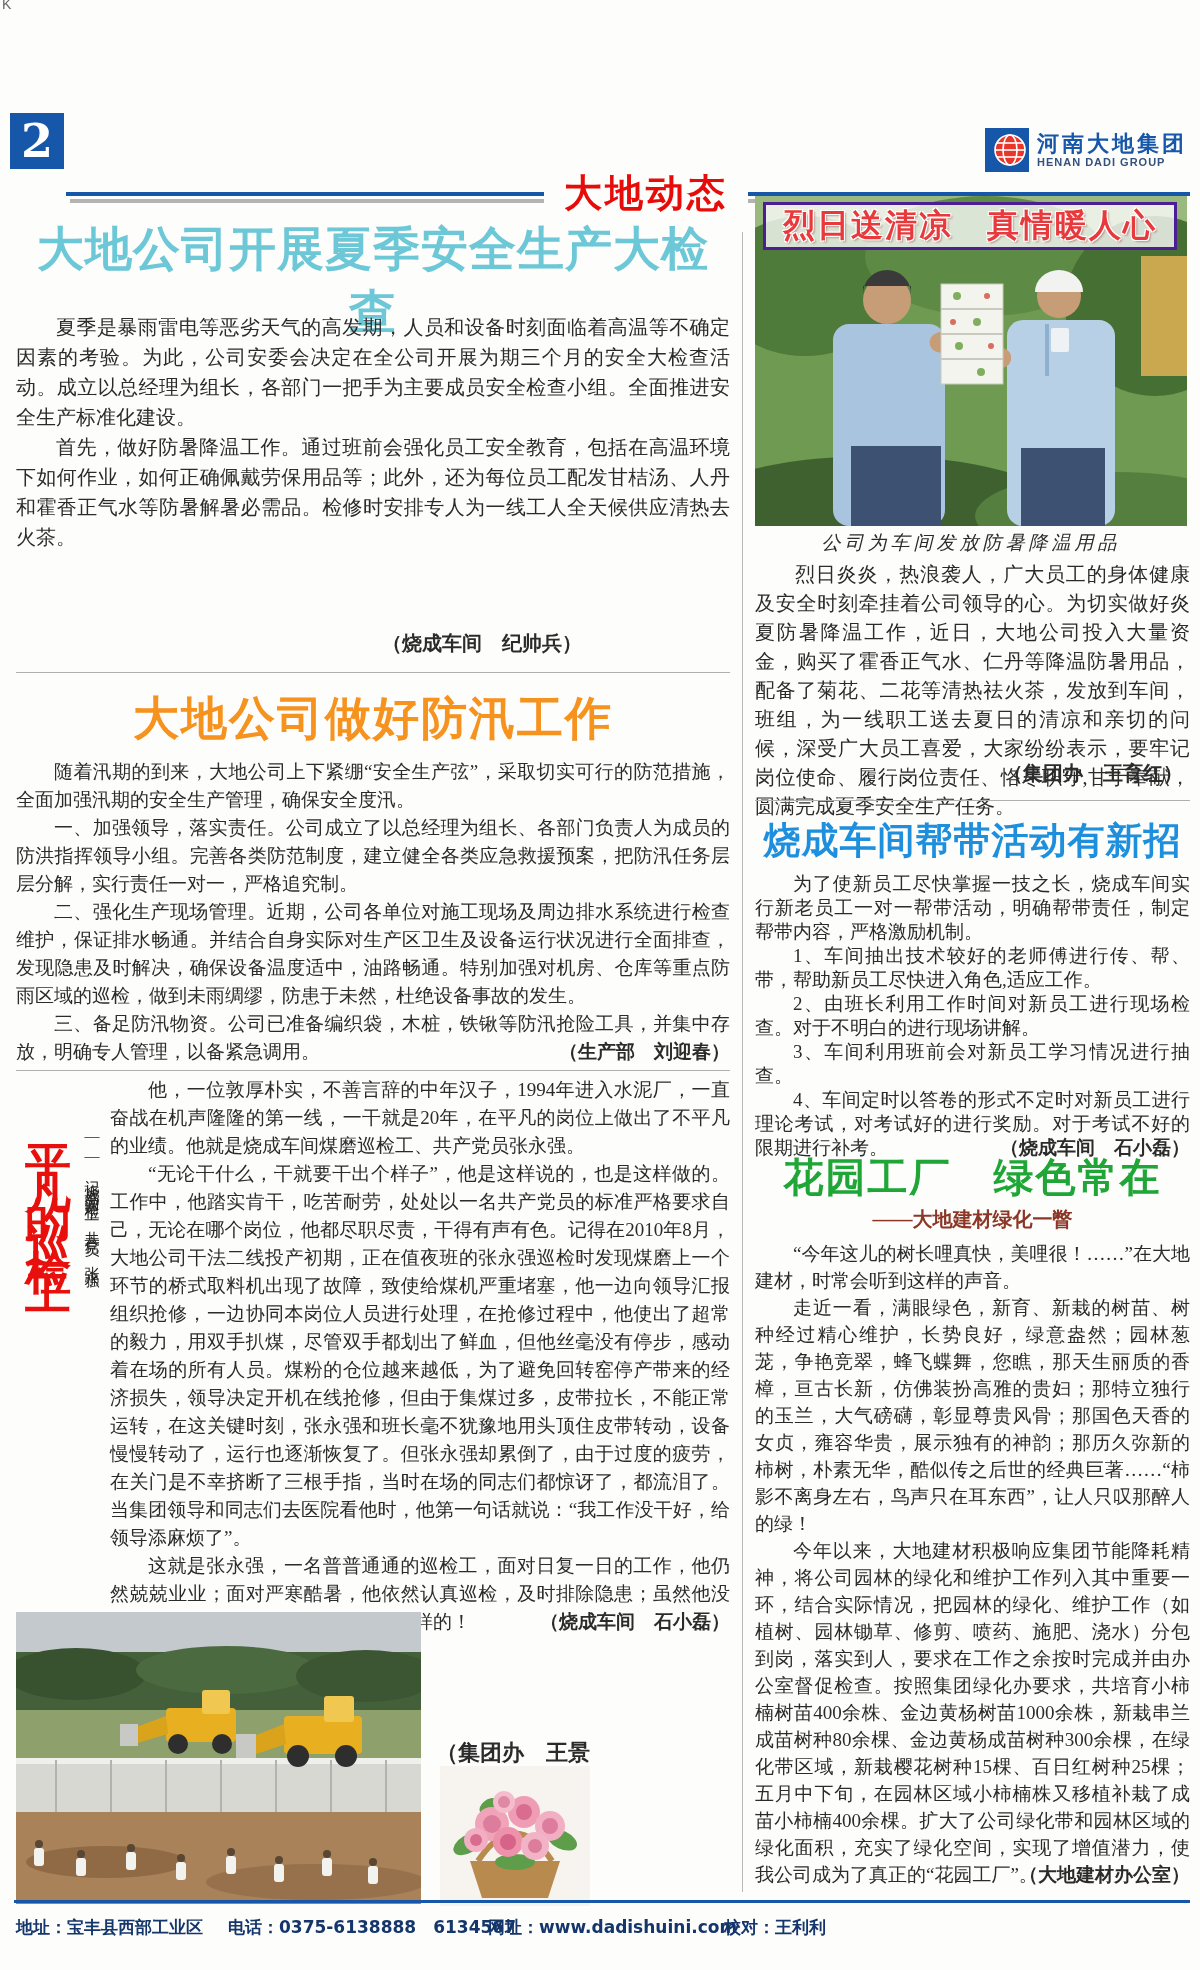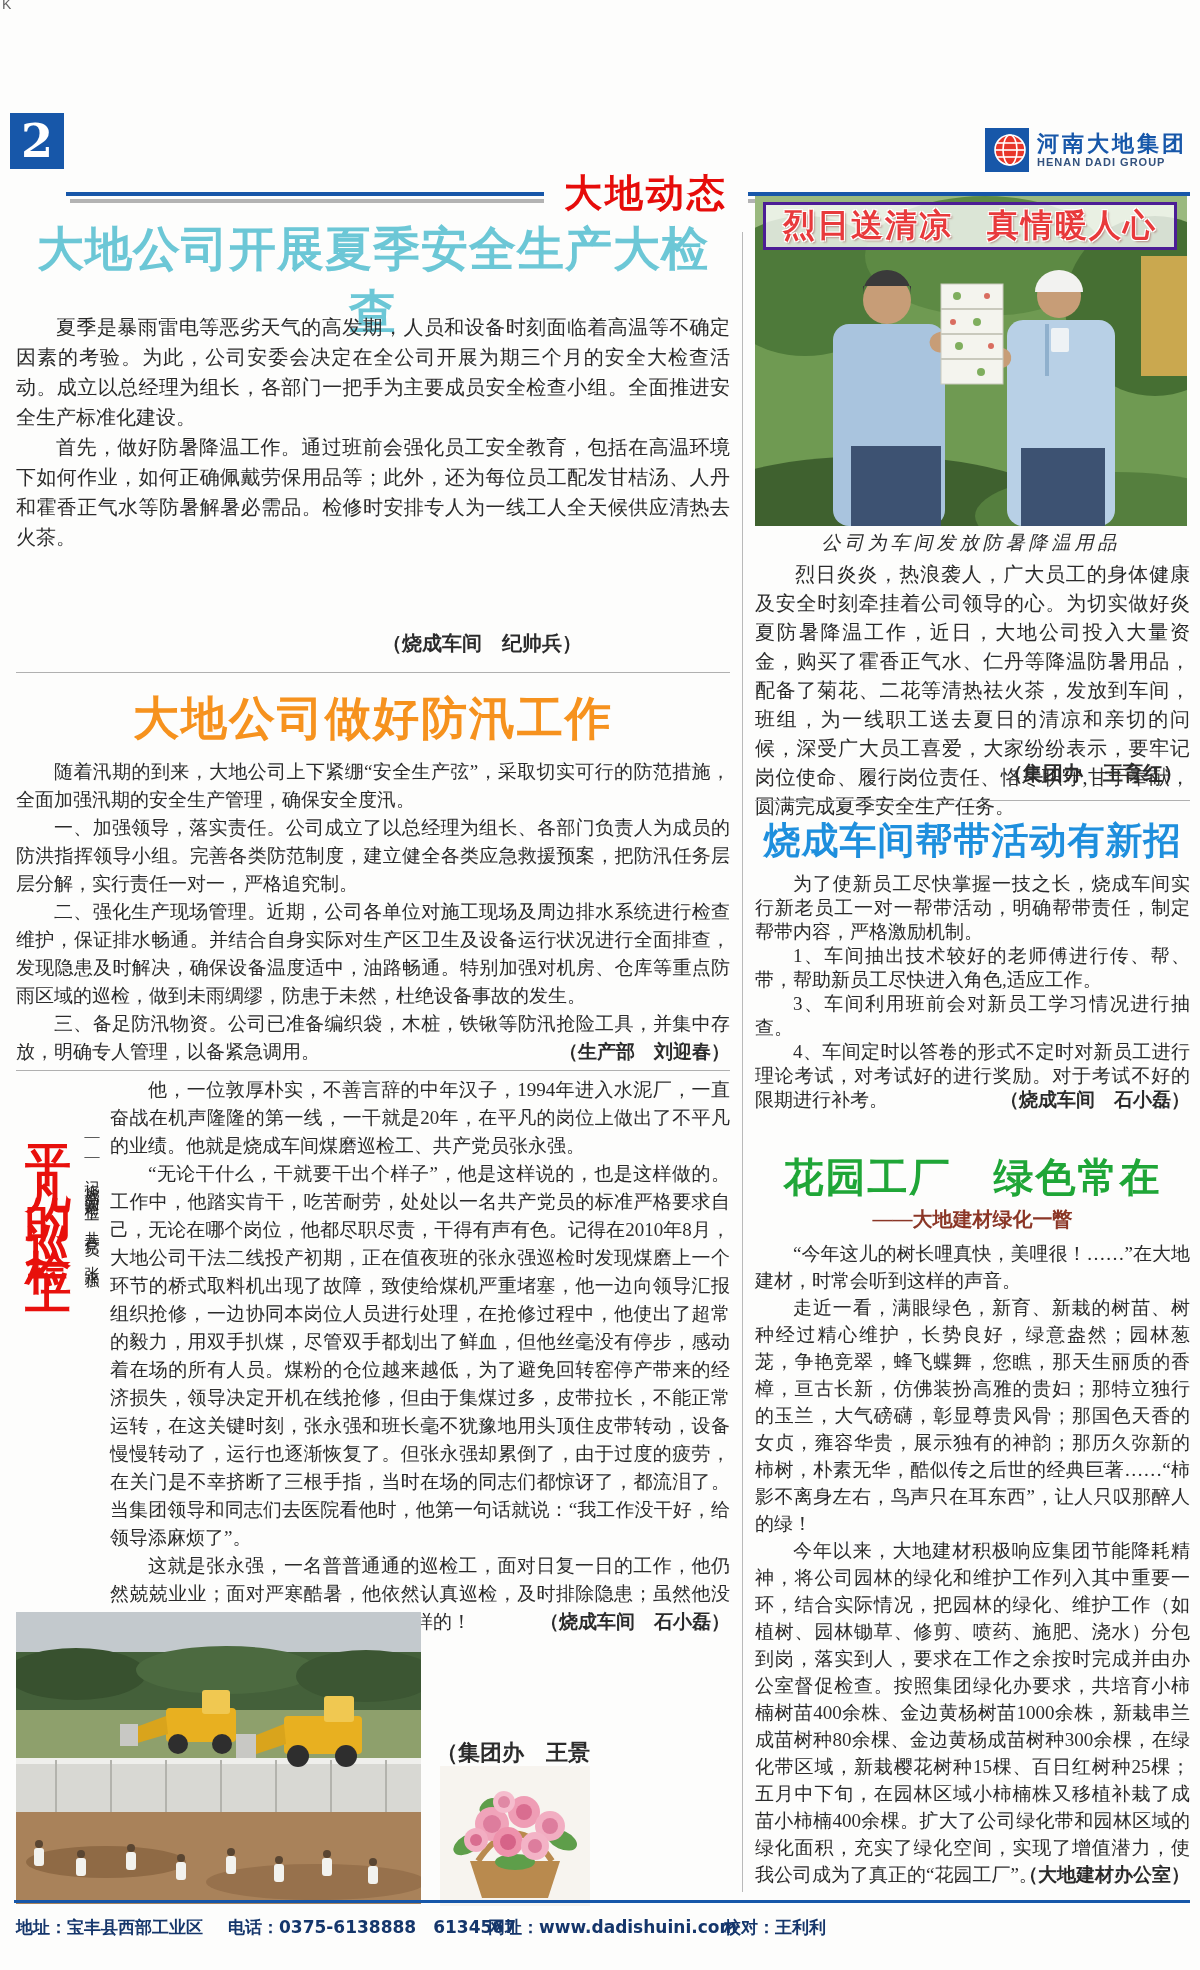--- a/index.html
+++ b/index.html
@@ -299,20 +299,21 @@
     </div>
   <div class="r1-byline own-byline">（集团办　王育红）</div>
 
   <div class="divider" style="left:755px;top:800px;width:435px;"></div>
 
   <div class="r2-title">烧成车间帮带活动有新招</div>
   <div class="r2-body art-body r-col" style="position:absolute;">
     <div>
         <p>为了使新员工尽快掌握一技之长，烧成车间实行新老员工一对一帮带活动，明确帮带责任，制定帮带内容，严格激励机制。</p>
         <p>1、车间抽出技术较好的老师傅进行传、帮、带，帮助新员工尽快进入角色,适应工作。</p>
+        <p>2、由班长利用工作时间对新员工进行现场检查。对于不明白的进行现场讲解。</p>
         <p>3、车间利用班前会对新员工学习情况进行抽查。</p>
         <p>4、车间定时以答卷的形式不定时对新员工进行理论考试，对考试好的进行奖励。对于考试不好的限期进行补考。</p>
       </div>
     <div class="inline-byline">（烧成车间　石小磊）</div>
   </div>
 
   <div class="r3-title">花园工厂　绿色常在</div>
   <div class="r3-sub">——大地建材绿化一瞥</div>
   <div class="r3-body art-body r-col" style="position:absolute;">
     <div>

